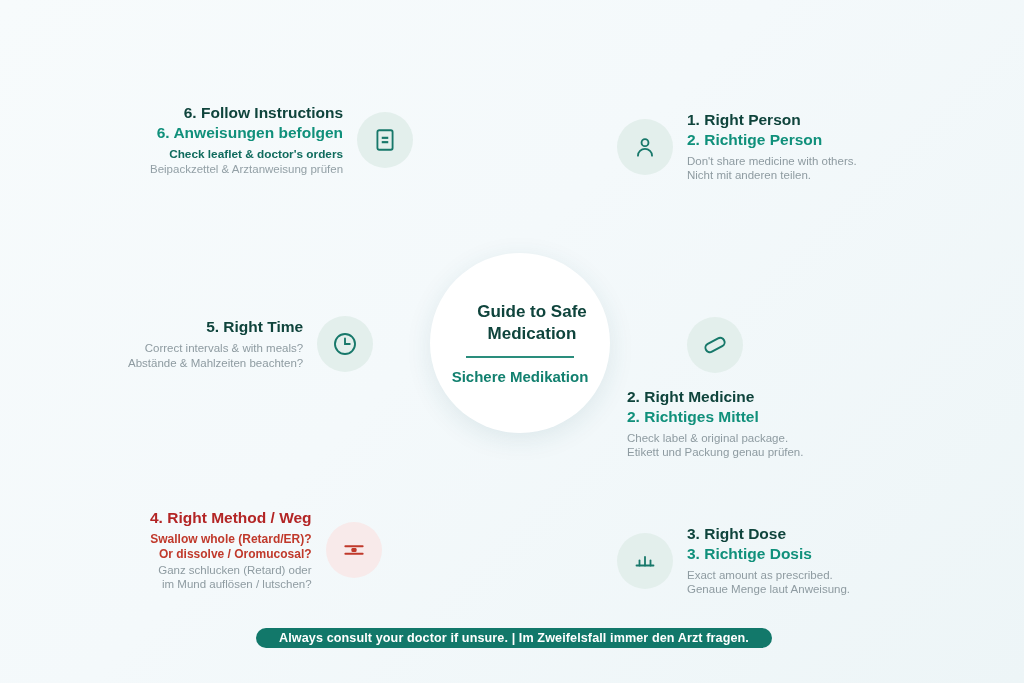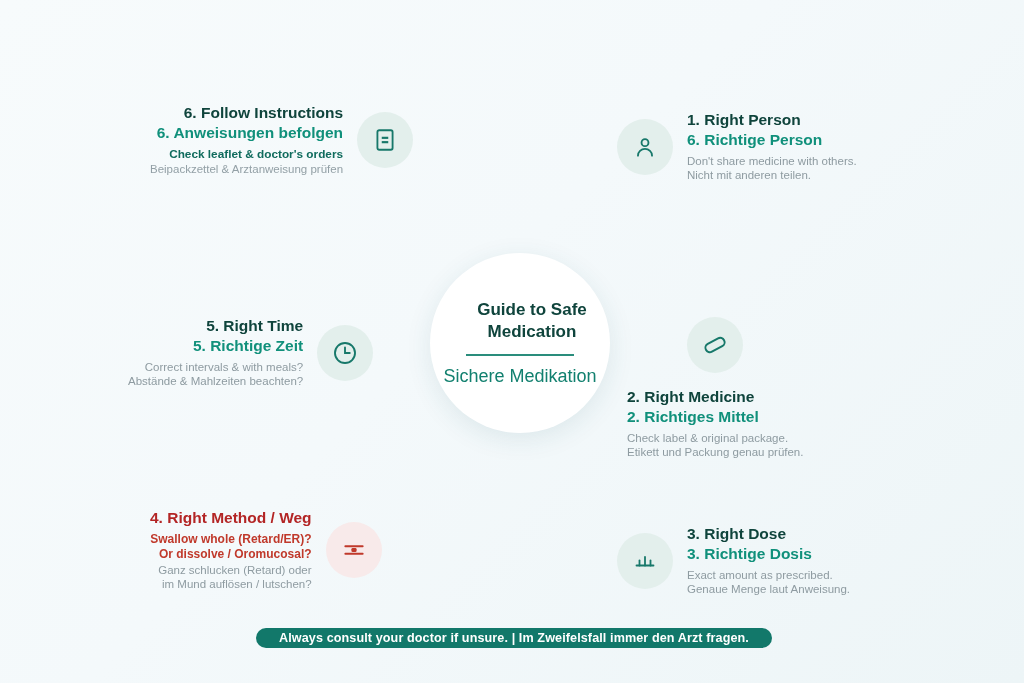--- a/index.html
+++ b/index.html
@@ -105,22 +105,22 @@
     max-width: 130px;
     margin-left: 24px;
   }
   #hub .hub-rule {
     width: 108px;
     height: 2px;
     background: #2a8d7c;
     margin: 11px 0 10px 0;
   }
   #hub .hub-de {
-    font-size: 18px;
-    font-weight: normal;
+    font-size: 15px;
+    font-weight: bold;
     color: #12806f;
     text-align: right;
   }
 
   
   #banner {
     position: absolute;
     left: 256px;
     top: 628px;
     width: 516px;
@@ -165,30 +165,29 @@
     <div class="icon-bubble">
       <span>
         <svg width="26" height="26" viewBox="0 0 24 24" fill="none" stroke="#17786a" stroke-width="1.7" stroke-linecap="round">
           <circle cx="12" cy="8" r="3.2"></circle>
           <path d="M5.5 20c0-3.6 2.9-6.2 6.5-6.2s6.5 2.6 6.5 6.2"></path>
         </svg>
       </span>
     </div>
     <div class="texts">
       <div class="t-en">1. Right Person</div>
-      <div class="t-de">6. Richtige Person</div>
+      <div class="t-de">2. Richtige Person</div>
       <div class="d-en">Don't share medicine with others.</div>
       <div class="d-de">Nicht mit anderen teilen.</div>
     </div>
   </div>
 
   <div class="spoke left" style="left:128px; top:316px;gap:14px;">
     <div class="texts">
       <div class="t-en">5. Right Time</div>
-      <div class="t-de">5. Richtige Zeit</div>
       <div class="d-en">Correct intervals &amp; with meals?</div>
       <div class="d-de">Abstände &amp; Mahlzeiten beachten?</div>
     </div>
     <div class="icon-bubble">
       <span>
         <svg width="28" height="28" viewBox="0 0 24 24" fill="none" stroke="#17786a" stroke-width="1.6" stroke-linecap="round">
           <circle cx="12" cy="12" r="8.6"></circle>
           <path d="M12 7.3V12h4.1"></path>
         </svg>
       </span>

